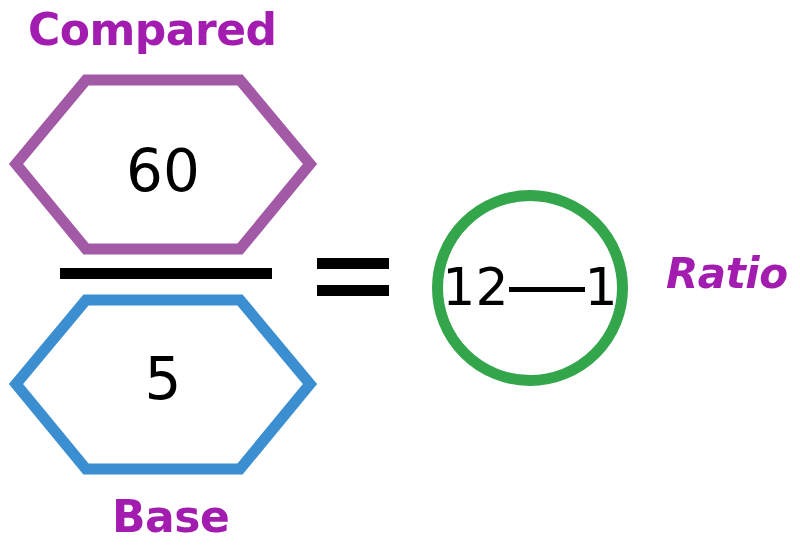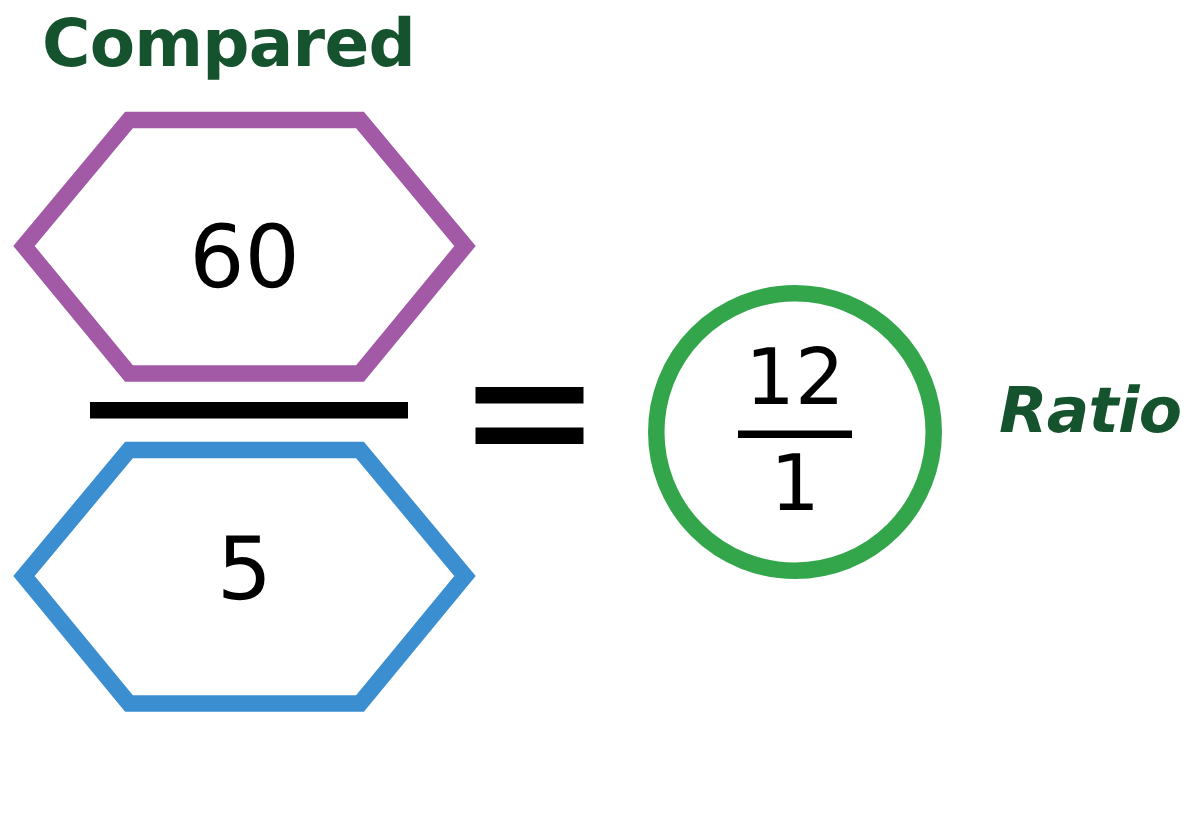--- a/index.html
+++ b/index.html
@@ -11,21 +11,21 @@
     position: relative;
     width: 800px;
     height: 555px;
     background: #ffffff;
     font-family: "DejaVu Sans", sans-serif;
     overflow: hidden;
   }
   .label {
     position: absolute;
     font-weight: bold;
-    color: #14532d;
+    color: #a21caf;
     white-space: nowrap;
     line-height: 1;
   }
   #label-compared {
     left: 28px;
     top: 8px;
     font-size: 44px;
     letter-spacing: -0.5px;
   }
   #label-base {
@@ -95,21 +95,21 @@
     border: 11px solid #33a64c;
     box-sizing: border-box;
   }
   #circle-frac {
     position: absolute;
     left: 0;
     top: 0;
     width: 196px;
     height: 196px;
     display: flex;
-    flex-direction: column;
+    flex-direction: row;
     align-items: center;
     justify-content: center;
   }
   #circle-frac .num, #circle-frac .den {
     font-size: 52px;
     color: #000000;
     line-height: 1.02;
     font-family: "DejaVu Sans", sans-serif;
   }
   #circle-frac .fbar {
@@ -135,20 +135,21 @@
 
   <div id="fraction-bar"></div>
 
   <div class="hexwrap" id="hex-bottom">
     <svg width="310" height="185" viewBox="0 0 310 185">
       <polygon points="78,8 232,8 302,92 232,177 78,177 8,92" fill="#ffffff" stroke="#3b8ed0" stroke-width="11" stroke-linejoin="miter"></polygon>
     </svg>
     <div class="hexnum">5</div>
   </div>
 
+  <div class="label" id="label-base">Base</div>
 
   <div id="equals">
     <div class="bar b1"></div>
     <div class="bar b2"></div>
   </div>
 
   <div id="circle">
     <div id="circle-ring"></div>
     <div id="circle-frac">
       <div class="num">12</div>

